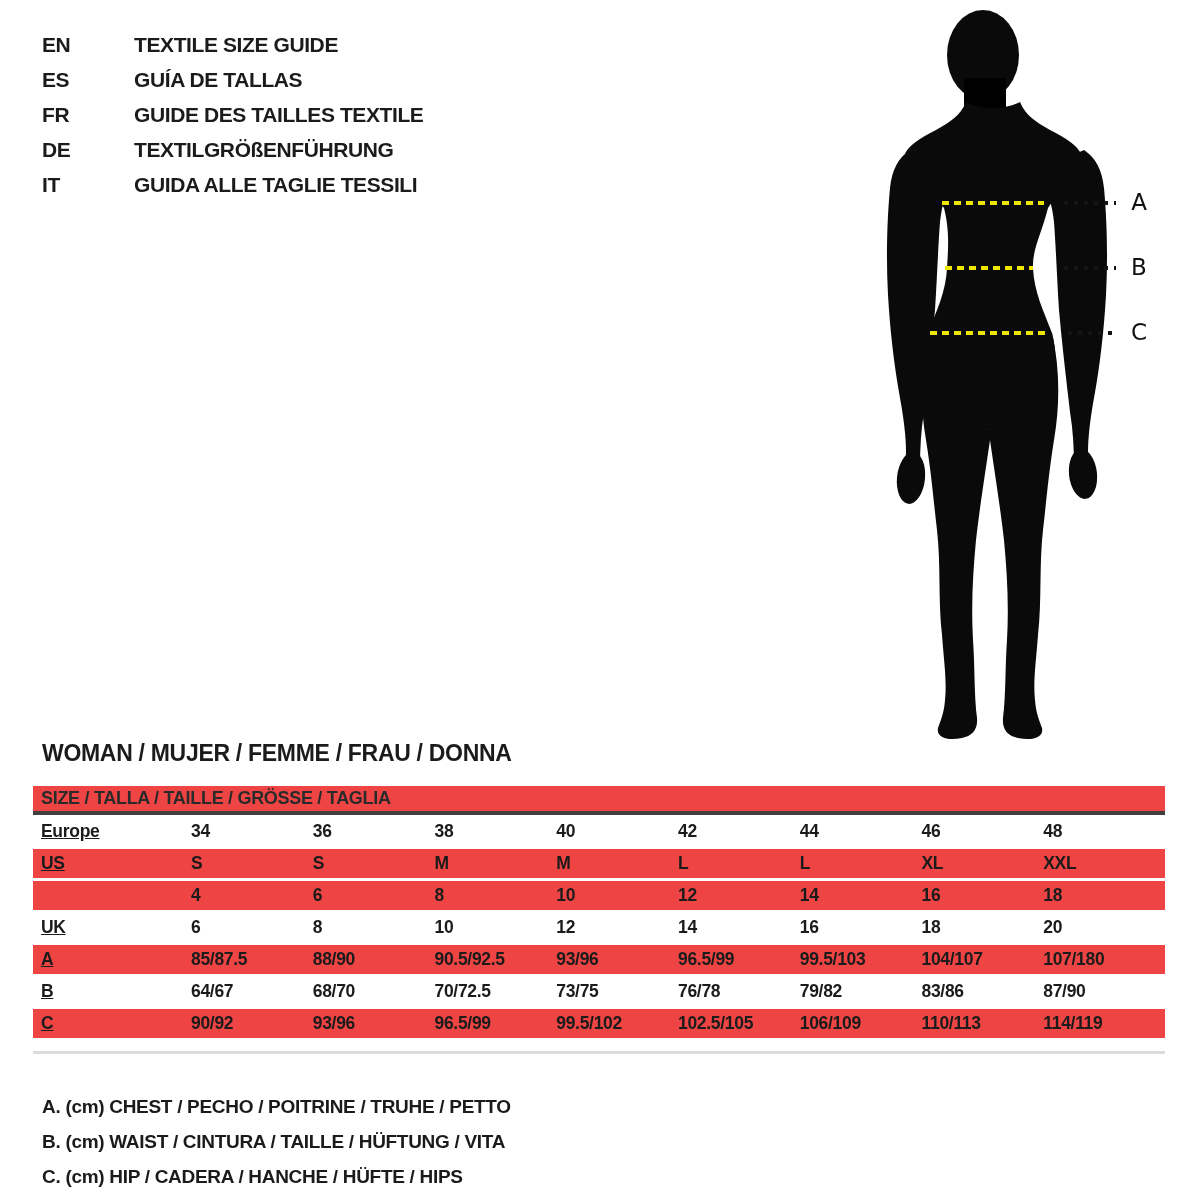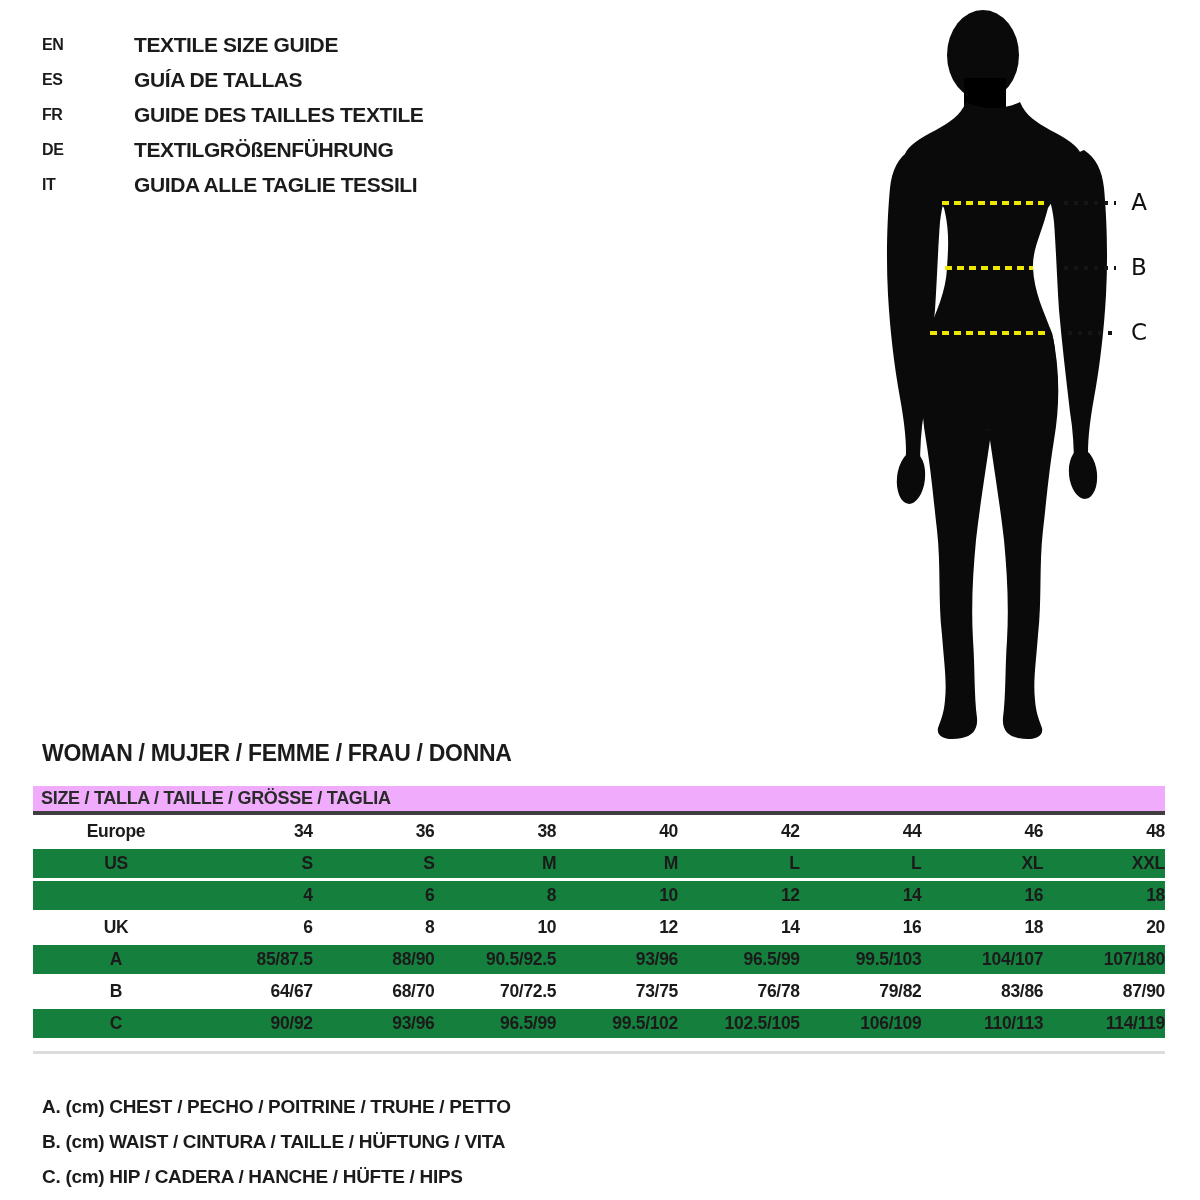--- a/index.html
+++ b/index.html
@@ -5,53 +5,53 @@
   html,body { margin:0; padding:0; }
   body {
     width:1200px; height:1200px; background:#ffffff; position:relative;
     font-family:"Liberation Sans","DejaVu Sans",sans-serif; color:#1b1b1b;
     overflow:hidden;
   }
 
   
   .lang-list { position:absolute; left:42px; top:27px; }
   .lang-row { display:flex; height:35px; align-items:center; }
-  .lang-code { width:76px; font-weight:700; font-size:16px; letter-spacing:-0.4px; }
+  .lang-code { width:76px; font-weight:700; font-size:21px; letter-spacing:-0.4px; }
   .lang-label { font-weight:700; font-size:21px; letter-spacing:-0.4px; white-space:nowrap;margin-left:16px; }
 
   
   .figure { position:absolute; left:880px; top:0; width:250px; height:745px; z-index:1; }
   .figure svg path, .figure svg ellipse { fill:#0a0a0a; }
 
   .measure { position:absolute; height:4px; z-index:2; }
   .measure.yellow { background:repeating-linear-gradient(90deg,#ede600 0 7px,transparent 7px 12px); }
   .measure.dots   { background:repeating-linear-gradient(90deg,#151515 0 4px,transparent 4px 10px); }
   .marker-label {
     position:absolute; width:26px; text-align:center; z-index:2;
     font-family:"DejaVu Sans",sans-serif; font-size:23px; font-weight:500; color:#111;
   }
 
   
   .section-title { position:absolute; left:42px; top:740px; font-weight:700; font-size:23px; letter-spacing:-0.3px; }
 
   
   .size-table { position:absolute; left:33px; top:786px; width:1132px; }
   .table-header {
-    height:29px; box-sizing:border-box; background:#f0abfc; border-bottom:4px solid #3f3f3f;
+    height:29px; box-sizing:border-box; background:#ef4444; border-bottom:4px solid #3f3f3f;
     display:flex; align-items:center; padding-left:8px;
     font-weight:700; font-size:18px; letter-spacing:-0.3px; color:#2a2a2a;
   }
   .table-row {
     display:grid; grid-template-columns:158px repeat(8,1fr);
     height:32px; box-sizing:border-box; align-items:center;
     font-weight:700; font-size:17.5px; letter-spacing:-0.3px;
   }
-  .table-row.shaded { background:#15803d; border-top:2px solid #ffffff; border-bottom:1px solid #ffffff; }
-  .row-label { padding-left:8px; text-align:center; }
-  .cell { text-align:right; }
+  .table-row.shaded { background:#ef4444; border-top:2px solid #ffffff; border-bottom:1px solid #ffffff; }
+  .row-label { padding-left:8px; text-align:left;text-decoration:underline; }
+  .cell { text-align:left; }
 
   .table-bottom-line { position:absolute; left:33px; top:1051px; width:1132px; height:3px; background:#dcdcdc; }
 
   
   .legend { position:absolute; left:42px; top:1089px; }
   .legend-item { height:35px; display:flex; align-items:center; font-weight:700; font-size:19px; letter-spacing:-0.3px; white-space:nowrap; }
 </style>
 </head>
 <body>
 

